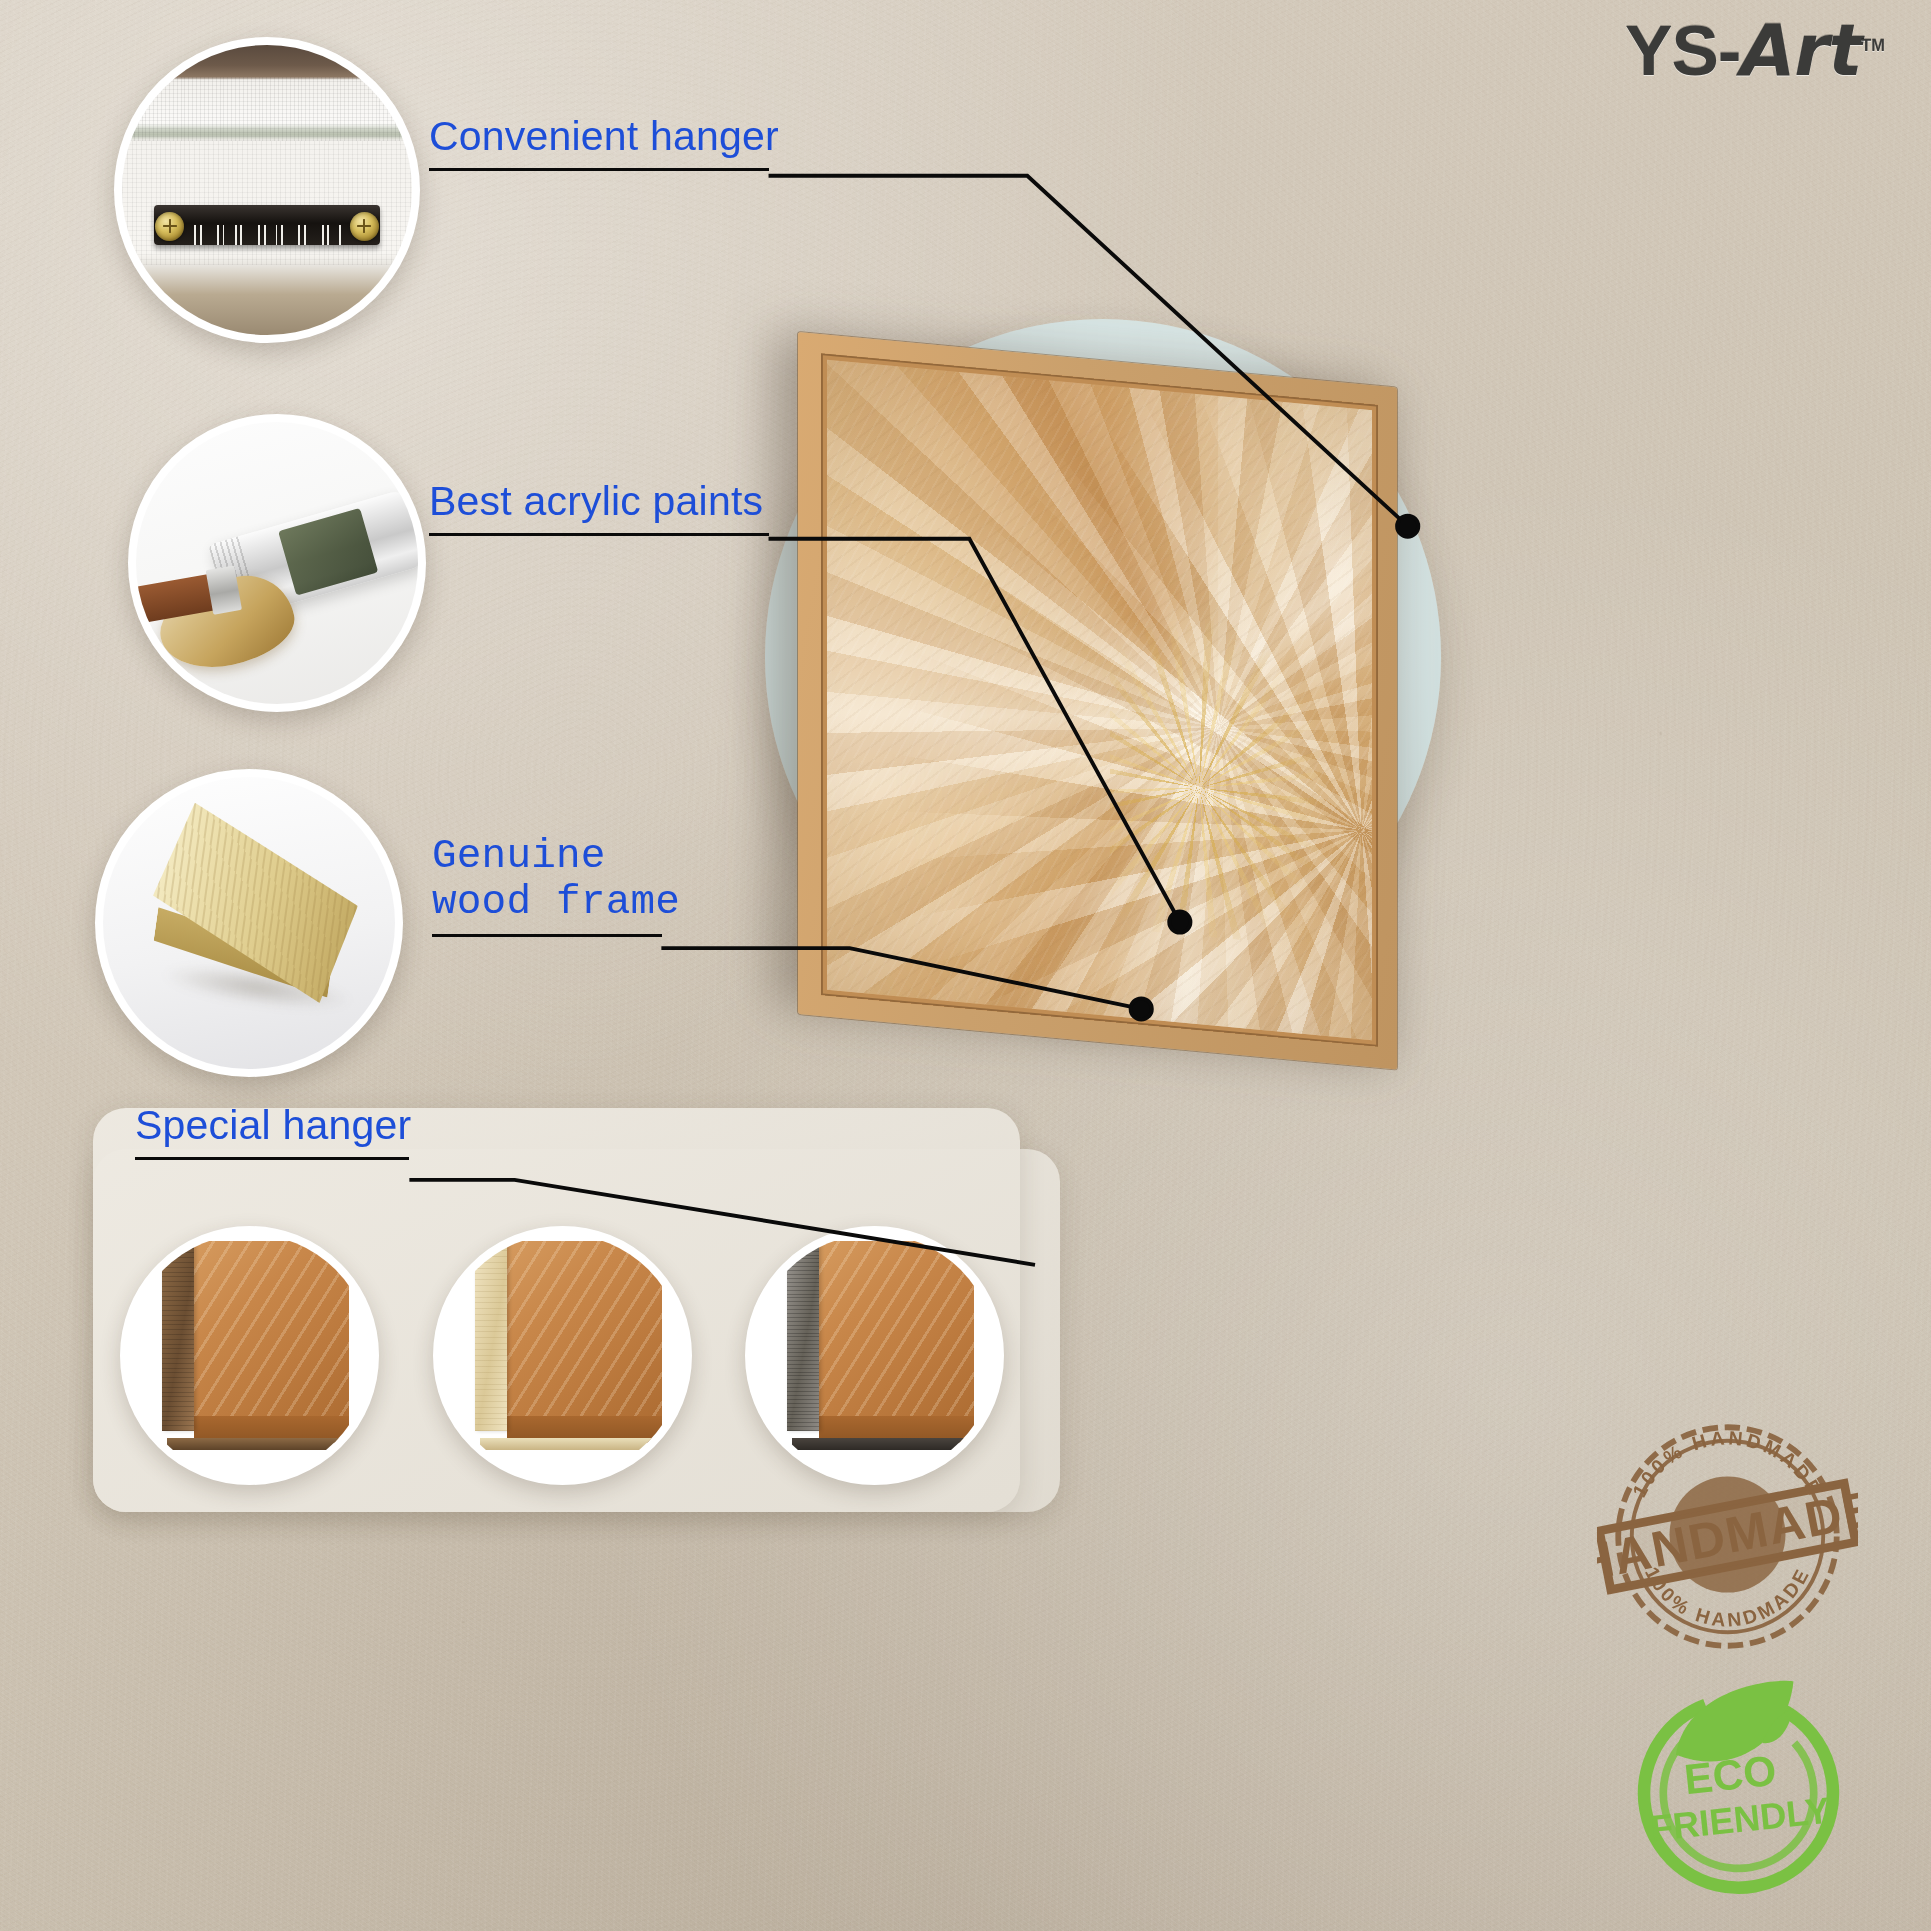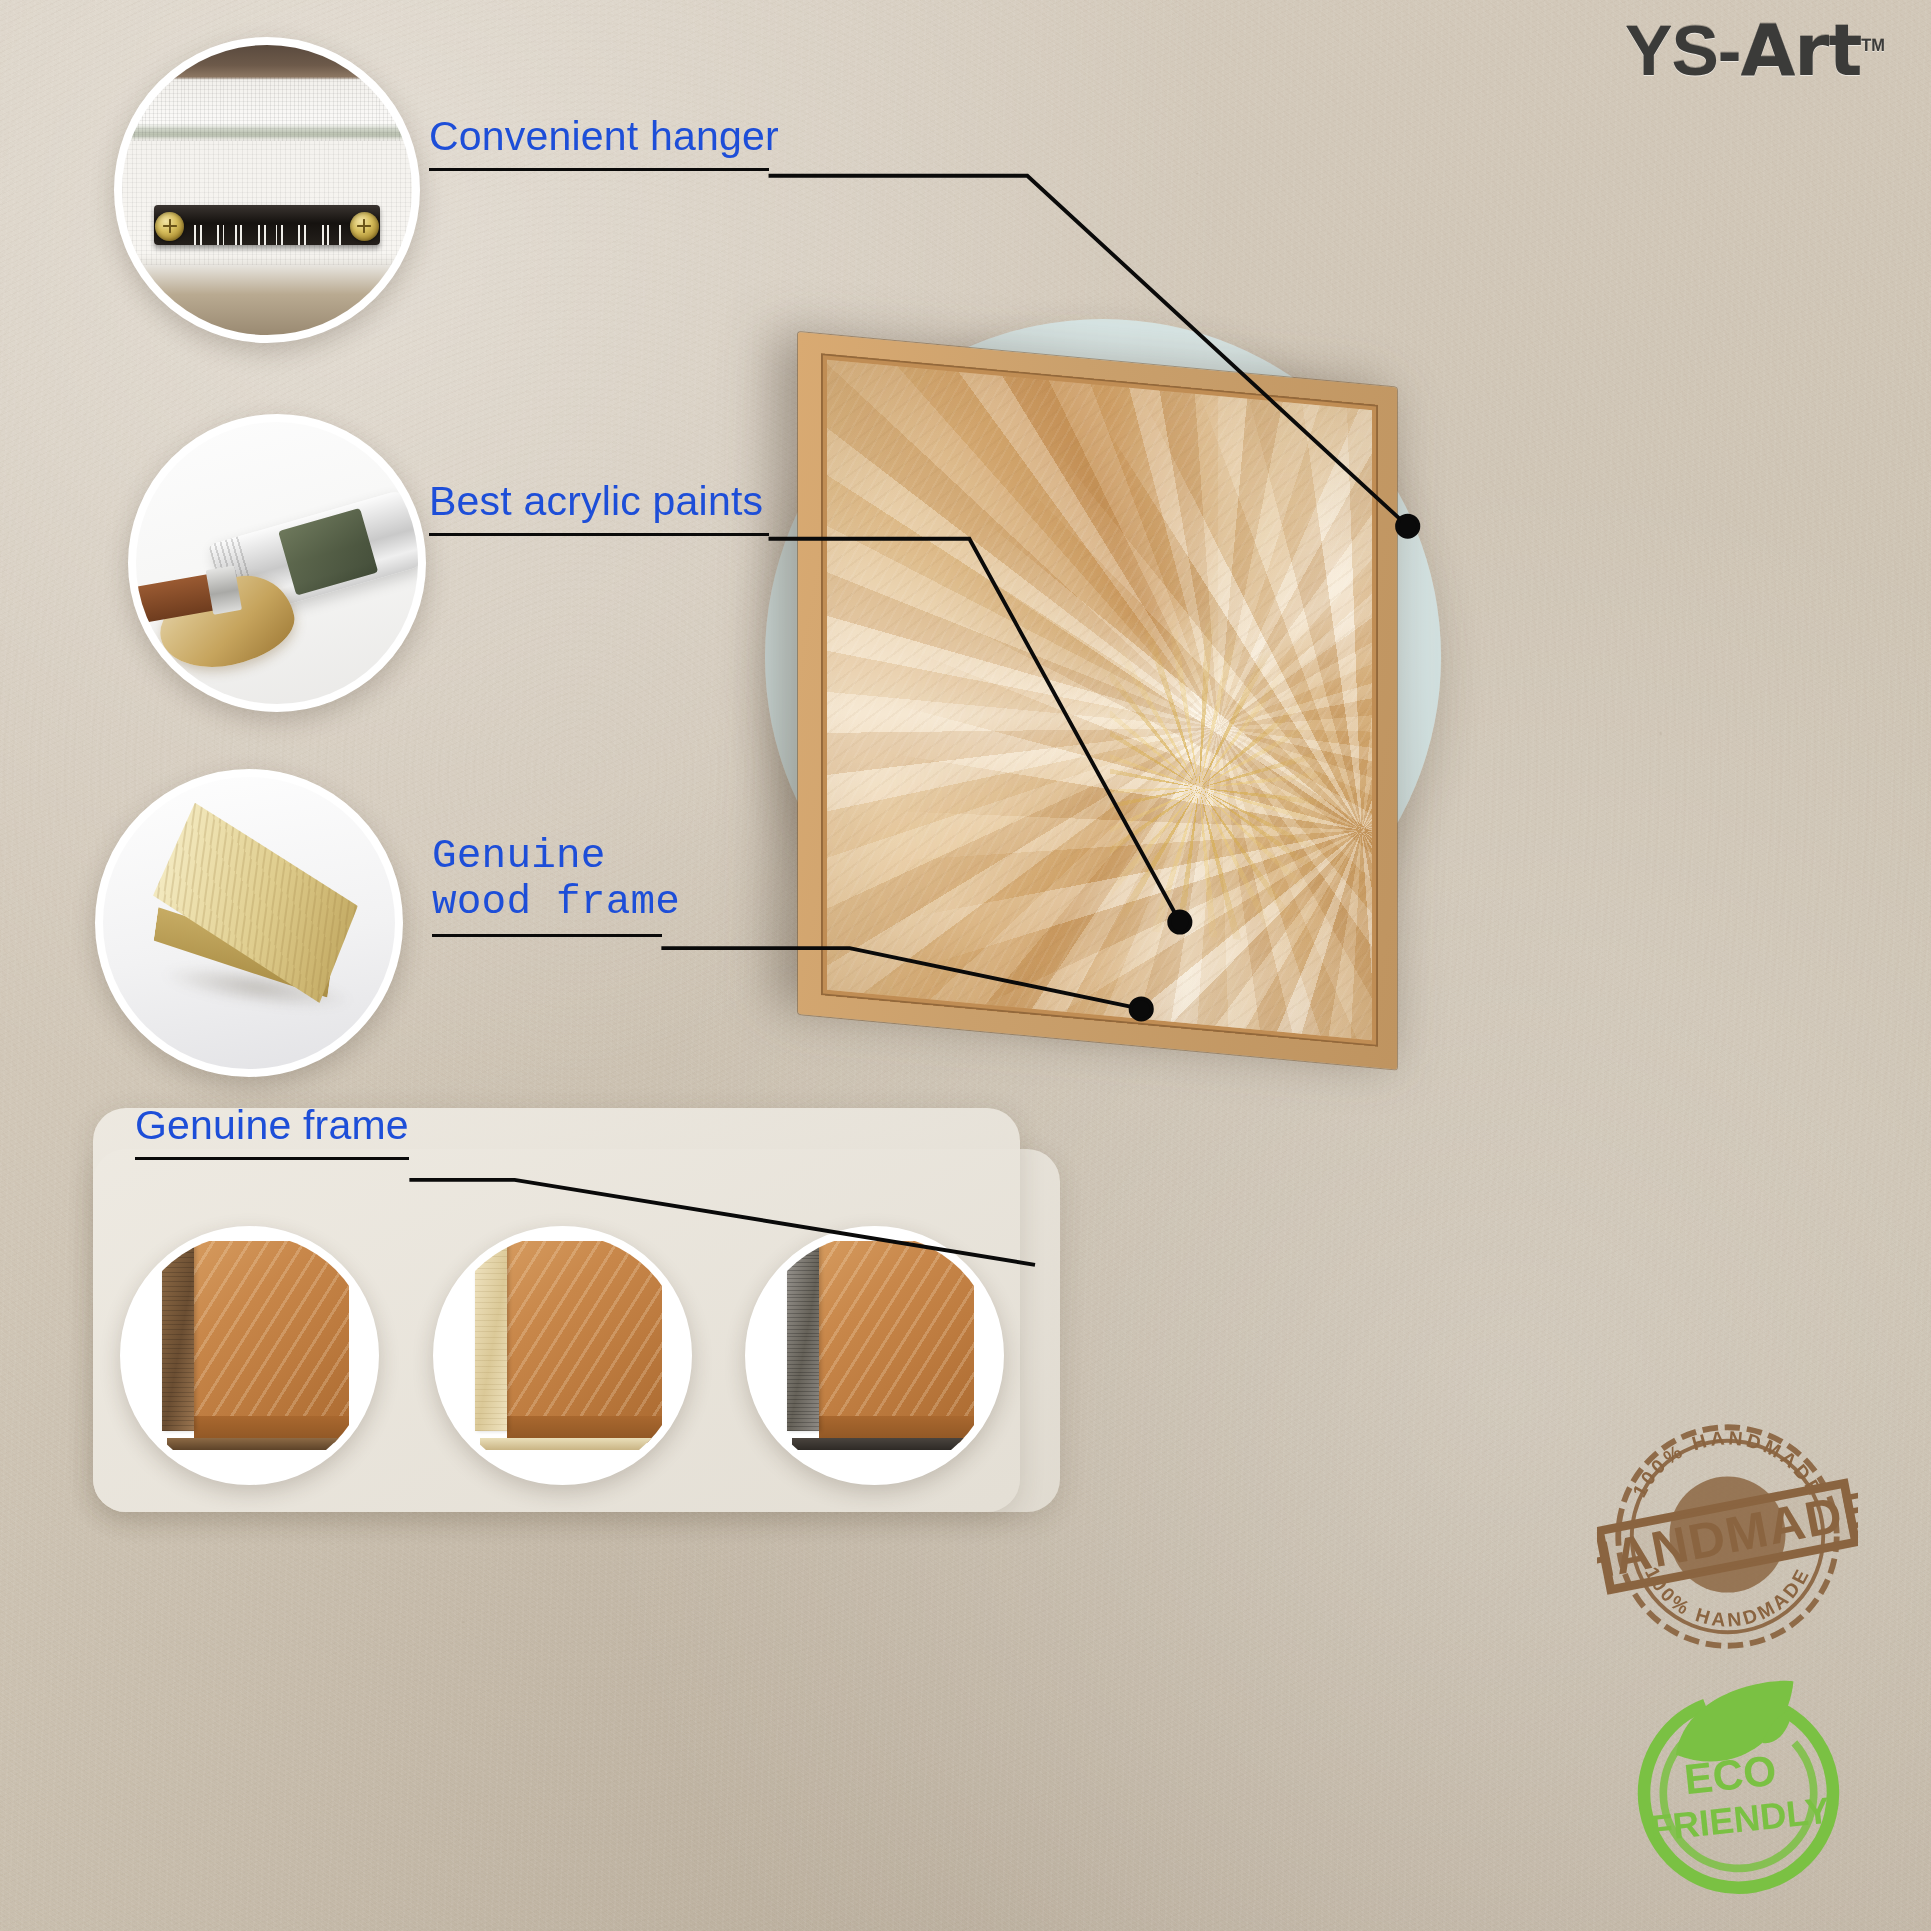--- a/index.html
+++ b/index.html
@@ -35,21 +35,21 @@
       radial-gradient(ellipse 2.9px 1px at 24% 84%, rgba(120,100,78,.4), transparent),
       radial-gradient(ellipse 1.9px 1.9px at 70% 55%, rgba(130,110,88,.35), transparent);
   }
 
   
   #logo{position:absolute;right:46px;top:17.4px;z-index:30;text-align:right;
         color:#3b3b39;line-height:.96;}
   #logo .l1{font-size:71px;font-weight:700;letter-spacing:-1px;
             display:inline-block;position:relative;
             text-shadow:0 1px 0 rgba(255,255,255,.55), 0 -1px 0 rgba(0,0,0,.25);}
-  #logo .art{font-weight:700;font-family:"DejaVu Sans",sans-serif;}
+  #logo .art{font-style:italic;font-weight:700;font-family:"DejaVu Sans",sans-serif;}
   #logo .tm{font-size:16.4px;font-weight:700;vertical-align:super;letter-spacing:0;margin-top:36px;}
   #logo .l2{font-size:71px;font-weight:700;letter-spacing:-1px;display:block;margin-top:-5.8px;
             text-shadow:0 1px 0 rgba(255,255,255,.55), 0 -1px 0 rgba(0,0,0,.25);}
 
   
   .callout{position:absolute;z-index:25;color:#1d4ed8;}
   .callout .txt{font-size:41px;font-weight:400;letter-spacing:0.2px;line-height:1.12;white-space:pre-line;}
   .callout .rule{height:3.9px;background:#0a0a0a;margin-top:7.7px;}
 
   #lbl-hanger{left:429px;top:114px;}
@@ -301,21 +301,21 @@
 <div class="callout" id="lbl-wood">
   <div class="txt">Genuine
 wood frame</div>
   <div class="rule"></div>
 </div>
 
 <div id="panel2"></div>
 <div id="panel"></div>
 
 <div class="callout" id="lbl-special">
-  <div class="txt">Genuine frame</div>
+  <div class="txt">Special hanger</div>
   <div class="rule"></div>
 </div>
 
 <div class="bubble" id="b-hanger">
   <div class="inner">
     <div class="weave"></div>
     <div class="weave2"></div>
     <div class="hanger-plate"></div>
     <div class="tooth-row"></div>
     <div class="screw l"></div>

